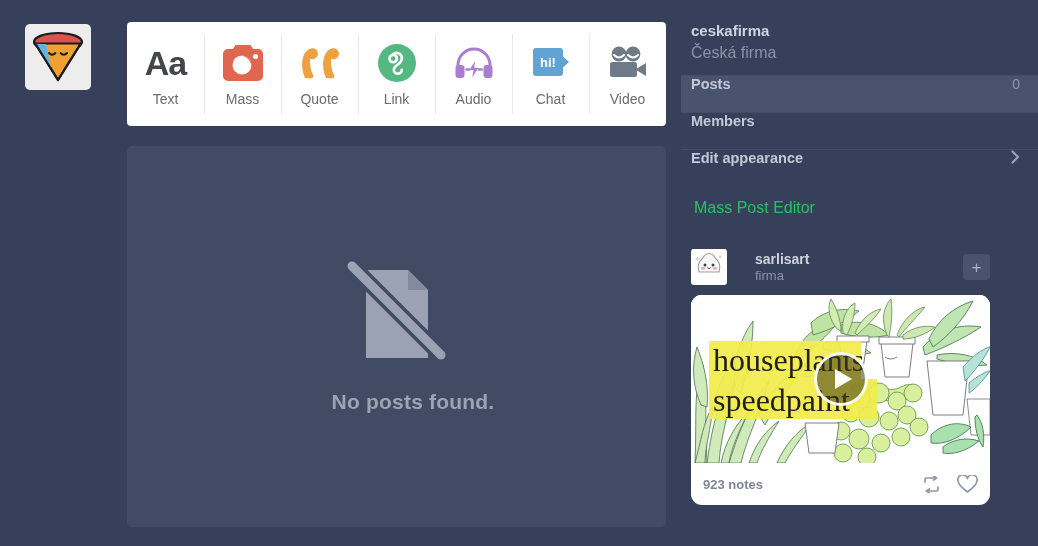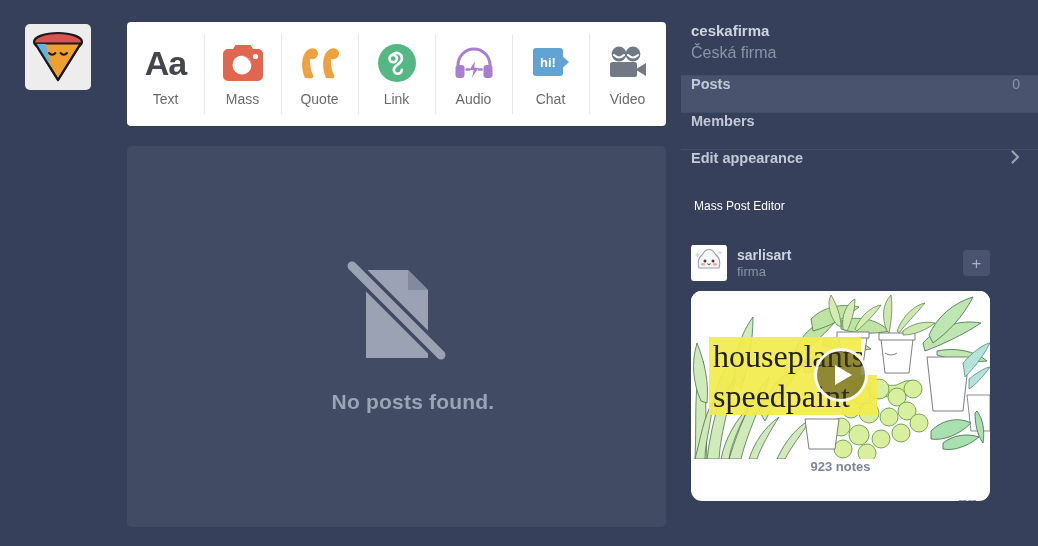--- a/index.html
+++ b/index.html
@@ -163,22 +163,22 @@
   }
   .nav-row .chevron {
     margin-left: auto;
     color: #99a1b3;
     display: flex;
     align-items: center;
   }
 
   .mass-post {
     padding: 13px 10px 14px 13px;
-    font-size: 12px;
-    color: #ffffff;
+    font-size: 16px;
+    color: #22c55e;
     cursor: pointer;
   }
 
   .radar-label {
     padding: 5px 10px 8px 10px;
     font-size: 12.5px;
     font-weight: bold;
     color: #858da1;
     letter-spacing: 0.6px;
     border-bottom: 2px solid #4a5470;
@@ -186,21 +186,21 @@
 
   
   .radar-card {
     margin-top: 12px;
     width: 299px;
     margin-left: 10px;
   }
   .radar-head {
     display: flex;
     align-items: center;
-    gap: 10px;
+    gap: 28px;
     padding: 6px 0 10px 0;
   }
   .radar-avatar {
     width: 36px;
     height: 36px;
     background: #fff;
     border-radius: 3px;
     flex: 0 0 auto;
     overflow: hidden;
     display: flex;
@@ -268,21 +268,20 @@
     border-top: 10px solid transparent;
     border-bottom: 10px solid transparent;
     margin-left: 5px;
   }
   .radar-foot {
     height: 42px;
     display: flex;
     align-items: center;
     padding: 0 12px;
     gap: 26px;
-    flex-direction: column;
   }
   .notes {
     font-size: 13px;
     font-weight: bold;
     color: #7d8597;
   }
   .foot-actions {
     margin-left: auto;
     display: flex;
     align-items: center;

